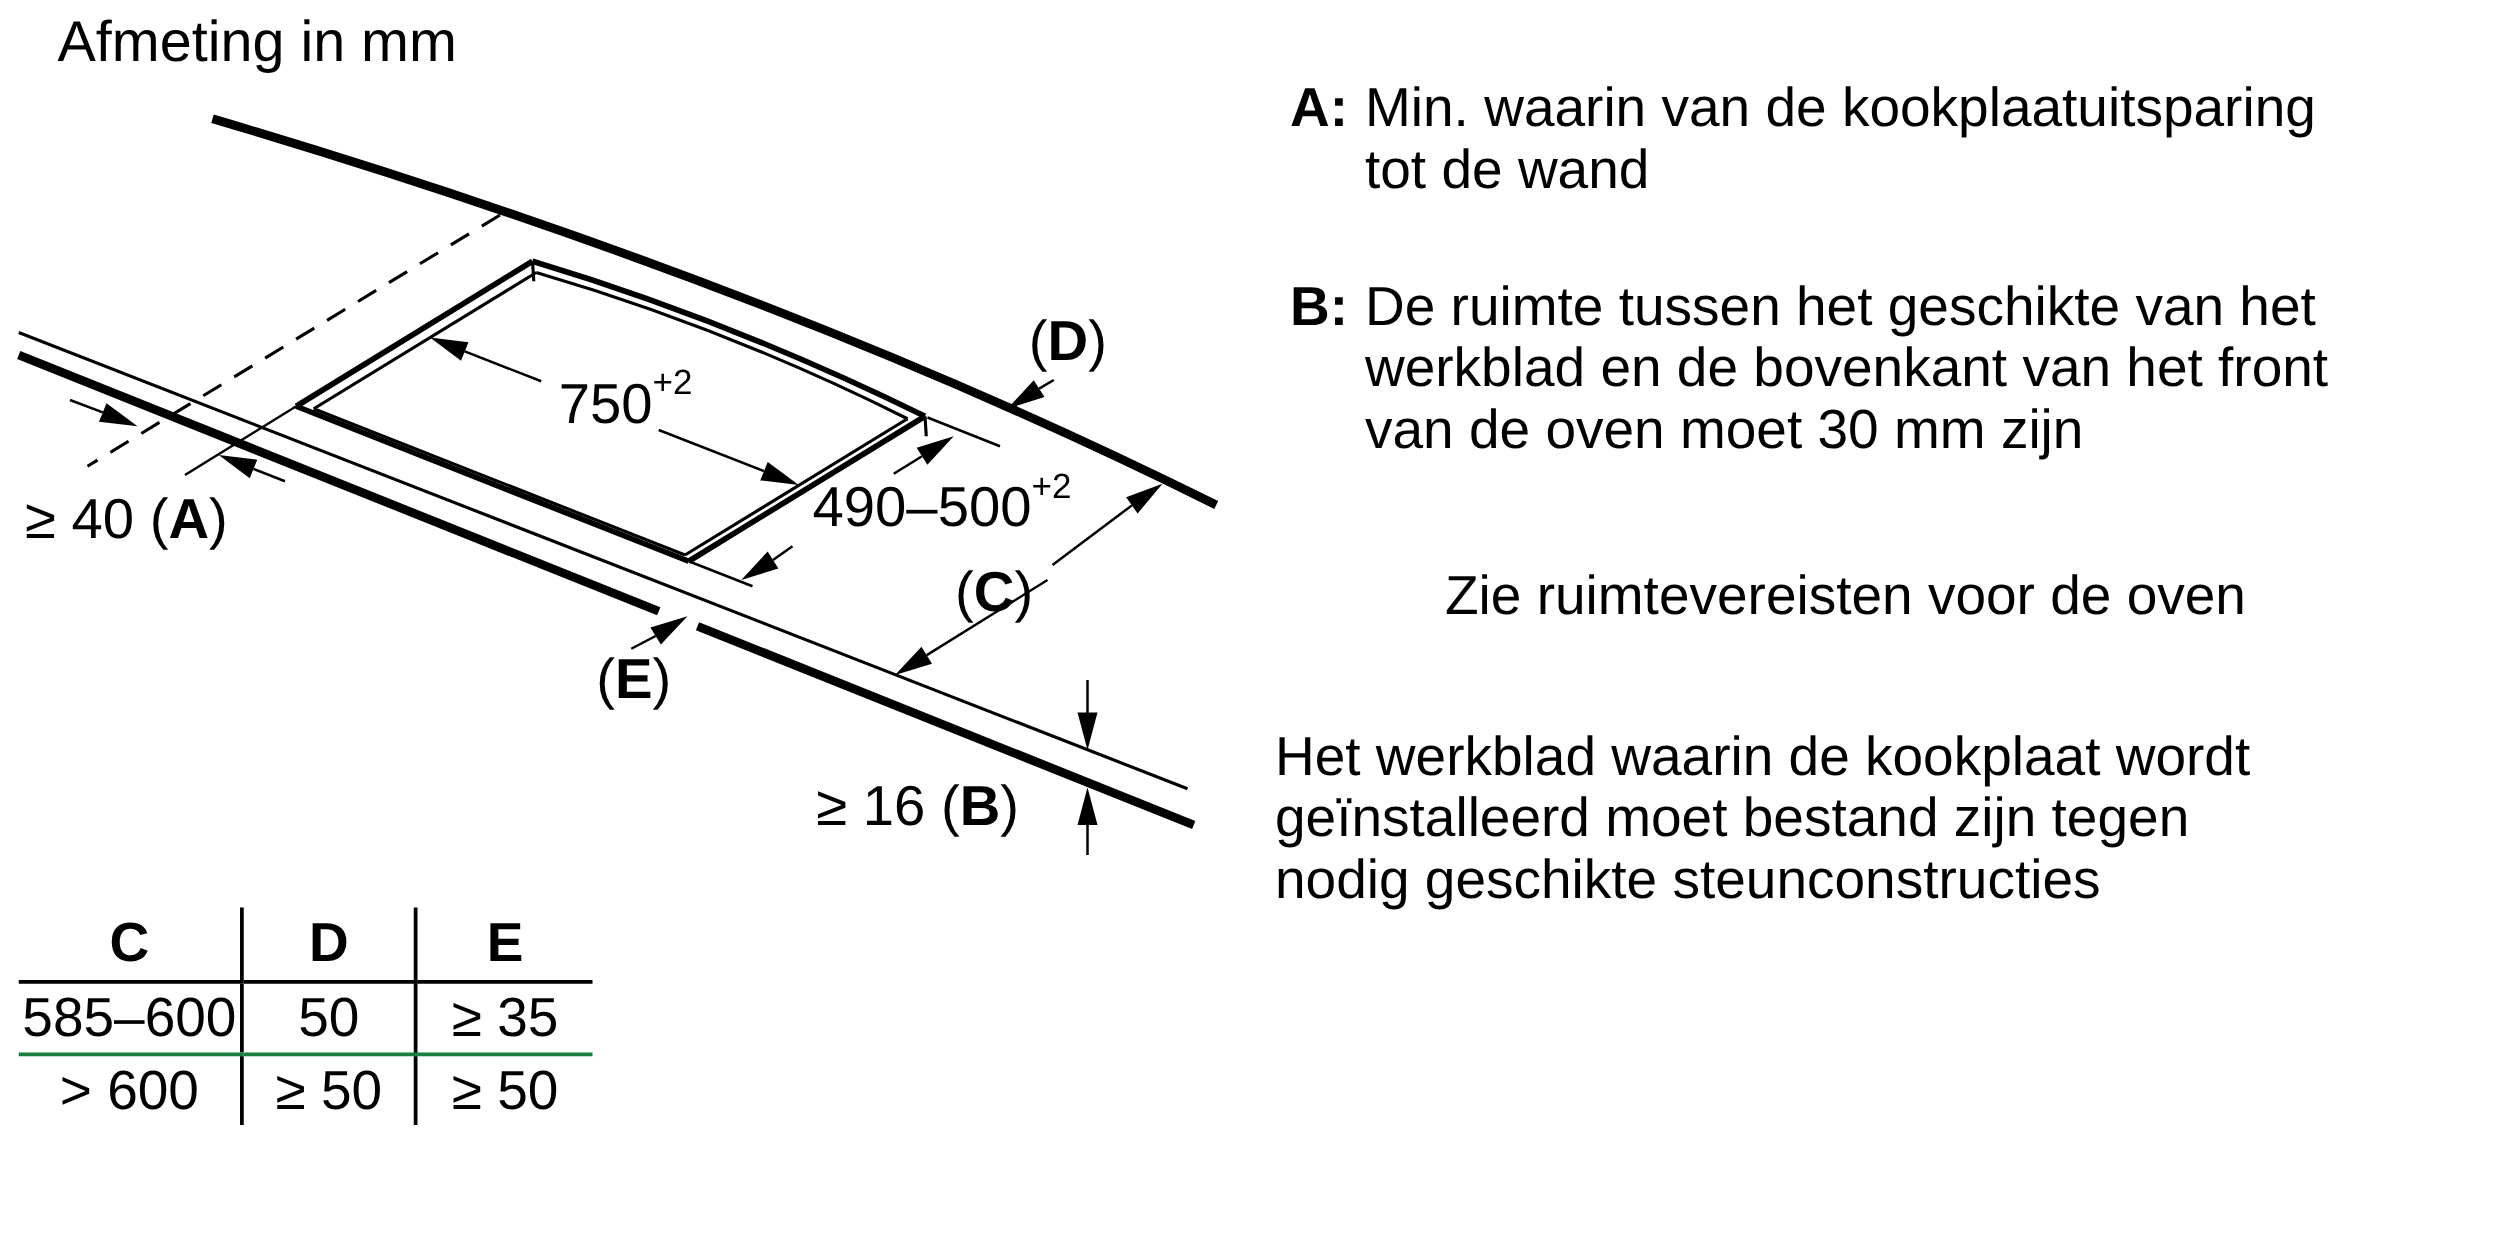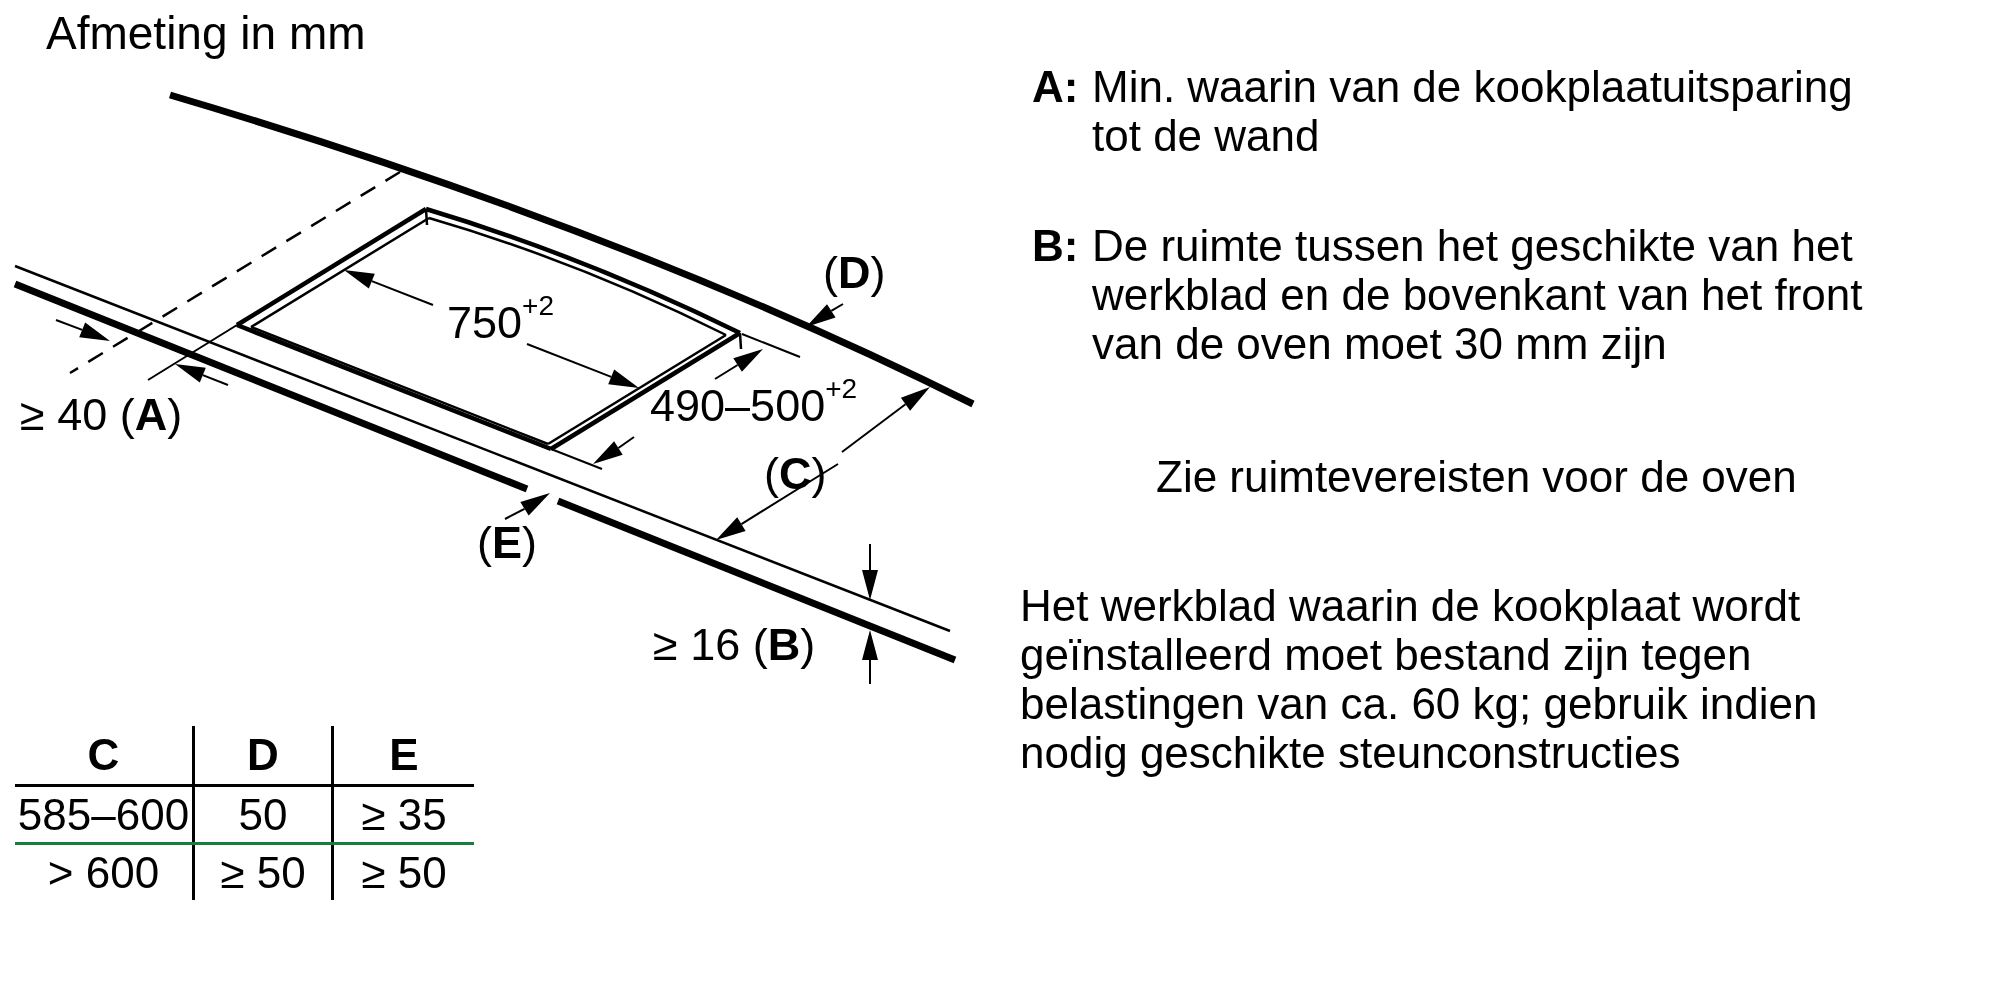--- a/index.html
+++ b/index.html
@@ -158,15 +158,14 @@
     <div>werkblad en de bovenkant van het front</div>
     <div>van de oven moet 30 mm zijn</div>
   </span>
 </div>
 
 <div class="plain abs" style="left:1156px;top:452px">Zie ruimtevereisten voor de oven</div>
 
 <div class="abs" style="left:1020px;top:581px">
   <div class="plain">Het werkblad waarin de kookplaat wordt</div>
   <div class="plain">geïnstalleerd moet bestand zijn tegen</div>
-  <div class="plain">belastingen van ca. 60 kg; gebruik indien</div>
   <div class="plain">nodig geschikte steunconstructies</div>
 </div>
 
 </body></html>

